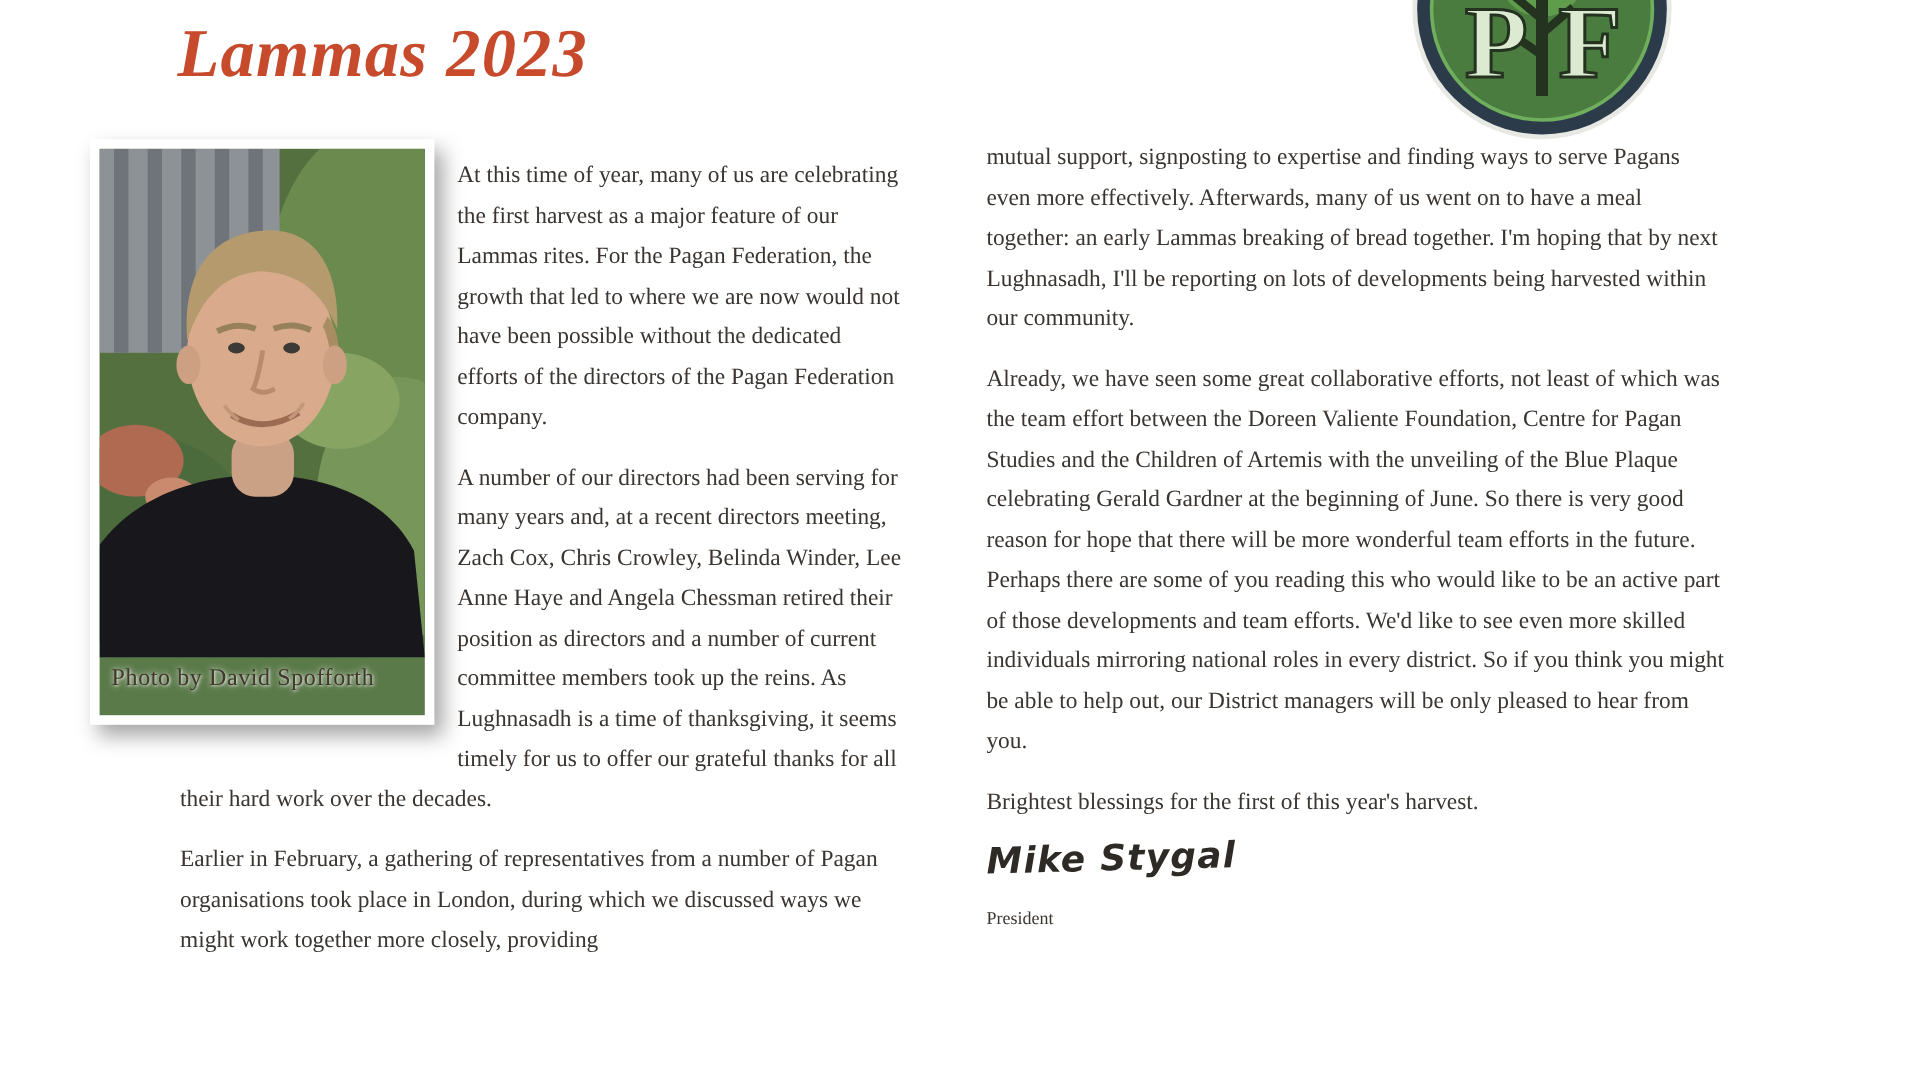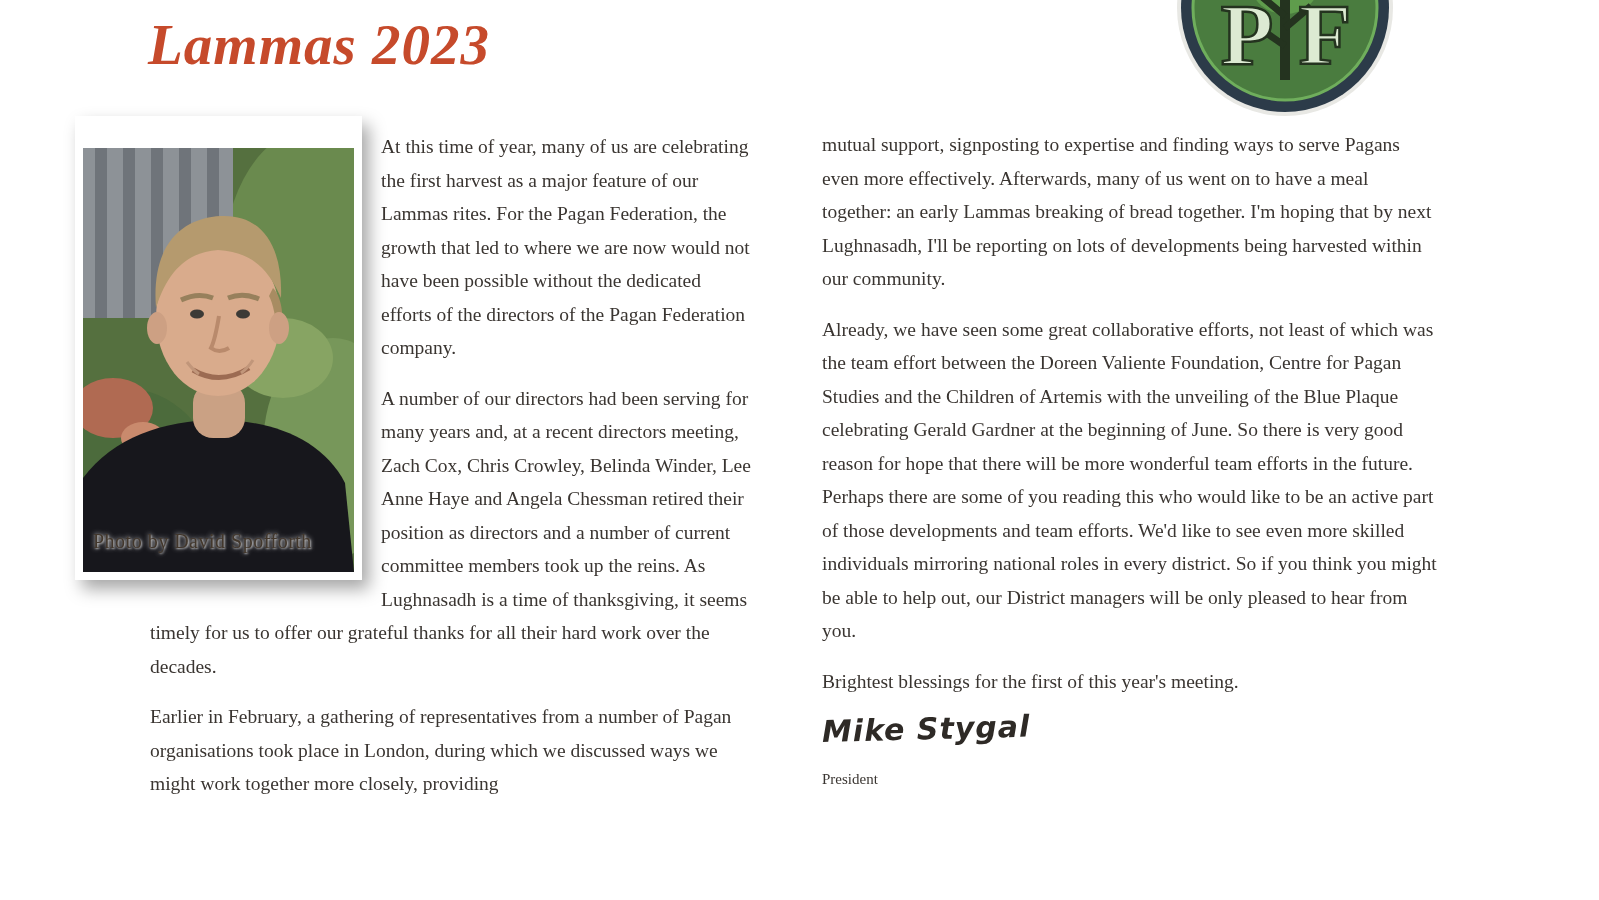--- a/index.html
+++ b/index.html
@@ -14,32 +14,32 @@
   }
 
   
   .logo-wrap{position:absolute;left:1173px;top:-104px;width:224px;height:224px;}
   .logo-wrap svg{display:block;}
 
   
   .col{position:absolute;font-size:19.5px;line-height:33.5px;color:#3a3531;}
   .col p{margin:12px 0 17px 0;}
   .col-left{left:150px;top:118px;width:606px;}
-  .col-right{left:822px;top:116px;width:618px;}
+  .col-right{left:822px;top:103px;width:618px;}
 
   
   .photo-frame{
     float:left;
     margin:-2px 19px 22px -75px;
     background:#ffffff;
     padding:8px;
     box-shadow:7px 9px 16px rgba(0,0,0,0.35);
     position:relative;
   }
-  .photo-inner{position:relative;width:271px;height:424px;overflow:hidden;background:#5b7a4a;margin-top:24px;}
+  .photo-inner{position:relative;width:271px;height:472px;overflow:hidden;background:#5b7a4a;}
   .photo-inner svg{display:block;}
   .photo-caption{
     position:absolute;left:10px;bottom:14px;
     font-size:20px;color:#42372c;letter-spacing:0.5px;
     text-shadow:0 0 5px rgba(255,255,255,0.85), 1px 1px 2px rgba(255,255,255,0.6);
     white-space:nowrap;
   }
 
   
   .signature-name{
@@ -126,18 +126,18 @@
     </div>
 
     <p>At this time of year, many of us are celebrating the first harvest as a major feature of our Lammas rites. For the Pagan Federation, the growth that led to where we are now would not have been possible without the dedicated efforts of the directors of the Pagan Federation company.</p>
     <p>A number of our directors had been serving for many years and, at a recent directors meeting, Zach Cox, Chris Crowley, Belinda Winder, Lee Anne Haye and Angela Chessman retired their position as directors and a number of current committee members took up the reins. As Lughnasadh is a time of thanksgiving, it seems timely for us to offer our grateful thanks for all their hard work over the decades.</p>
     <p>Earlier in February, a gathering of representatives from a number of Pagan organisations took place in London, during which we discussed ways we might work together more closely, providing</p>
   </div>
 
   <div class="col col-right">
     <p>mutual support, signposting to expertise and finding ways to serve Pagans even more effectively. Afterwards, many of us went on to have a meal together: an early Lammas breaking of bread together. I'm hoping that by next Lughnasadh, I'll be reporting on lots of developments being harvested within our community.</p>
     <p>Already, we have seen some great collaborative efforts, not least of which was the team effort between the Doreen Valiente Foundation, Centre for Pagan Studies and the Children of Artemis with the unveiling of the Blue Plaque celebrating Gerald Gardner at the beginning of June. So there is very good reason for hope that there will be more wonderful team efforts in the future. Perhaps there are some of you reading this who would like to be an active part of those developments and team efforts. We'd like to see even more skilled individuals mirroring national roles in every district. So if you think you might be able to help out, our District managers will be only pleased to hear from you.</p>
-    <p>Brightest blessings for the first of this year's meeting.</p>
+    <p>Brightest blessings for the first of this year's harvest.</p>
     <div class="signature-name">Mike Stygal</div>
     <div class="signature-role">President</div>
   </div>
 
 </div>
 
 </body></html>

